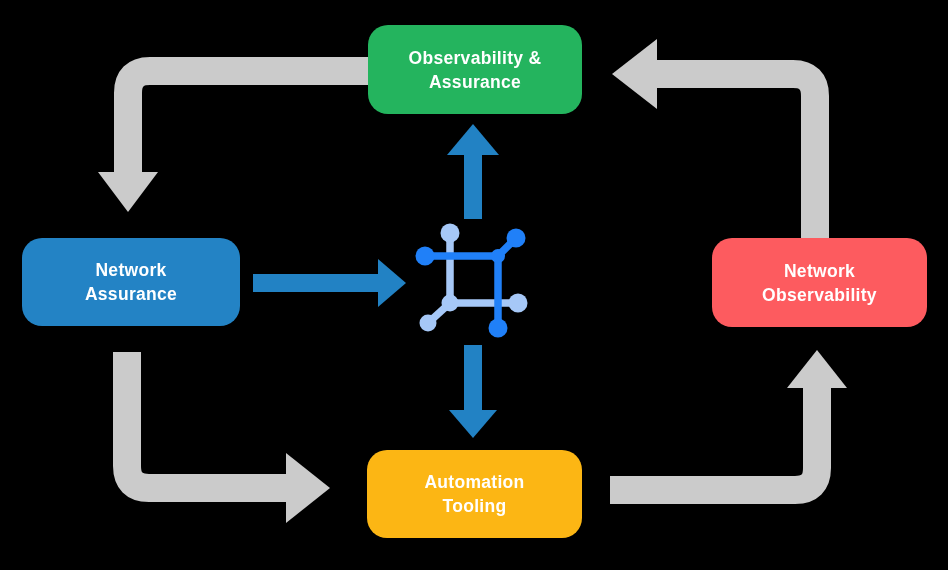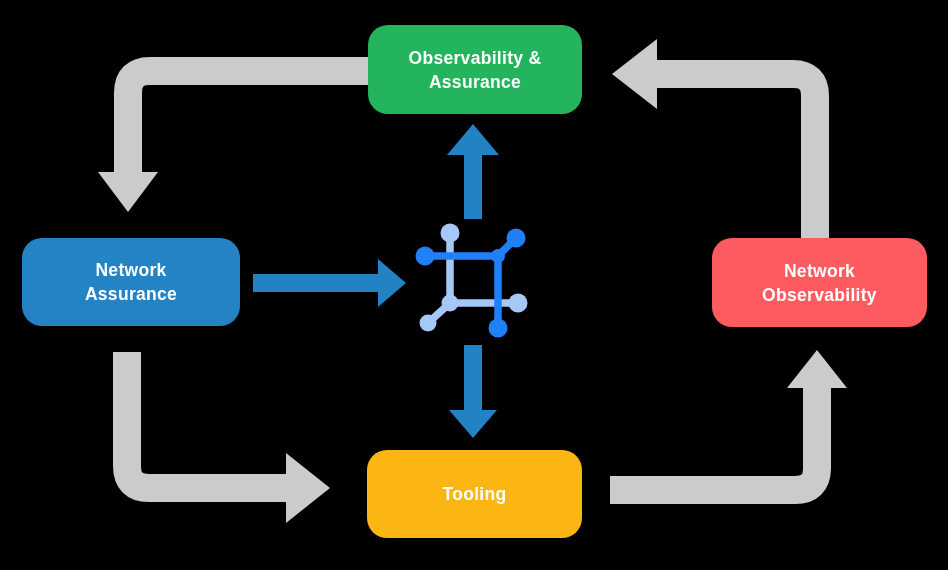--- a/index.html
+++ b/index.html
@@ -79,20 +79,21 @@
     <div>Network</div>
     <div>Assurance</div>
   </div>
 
   <div class="node node-infrastructure">
     <div>Network</div>
     <div>Observability</div>
   </div>
 
   <div class="node node-automation">
+    <div>Automation</div>
     <div>Tooling</div>
   </div>
 
   <svg class="center-icon" width="122" height="122" viewBox="0 0 122 122">
 
     <path class="ic-light" d="M 37 13 L 37 83 L 105 83"></path>
     <path class="ic-light" d="M 37 83 L 15 103"></path>
     <circle class="ic-light-dot" cx="37" cy="13" r="9.5"></circle>
     <circle class="ic-light-dot" cx="105" cy="83" r="9.5"></circle>
     <circle class="ic-light-dot" cx="15" cy="103" r="8.5"></circle>

